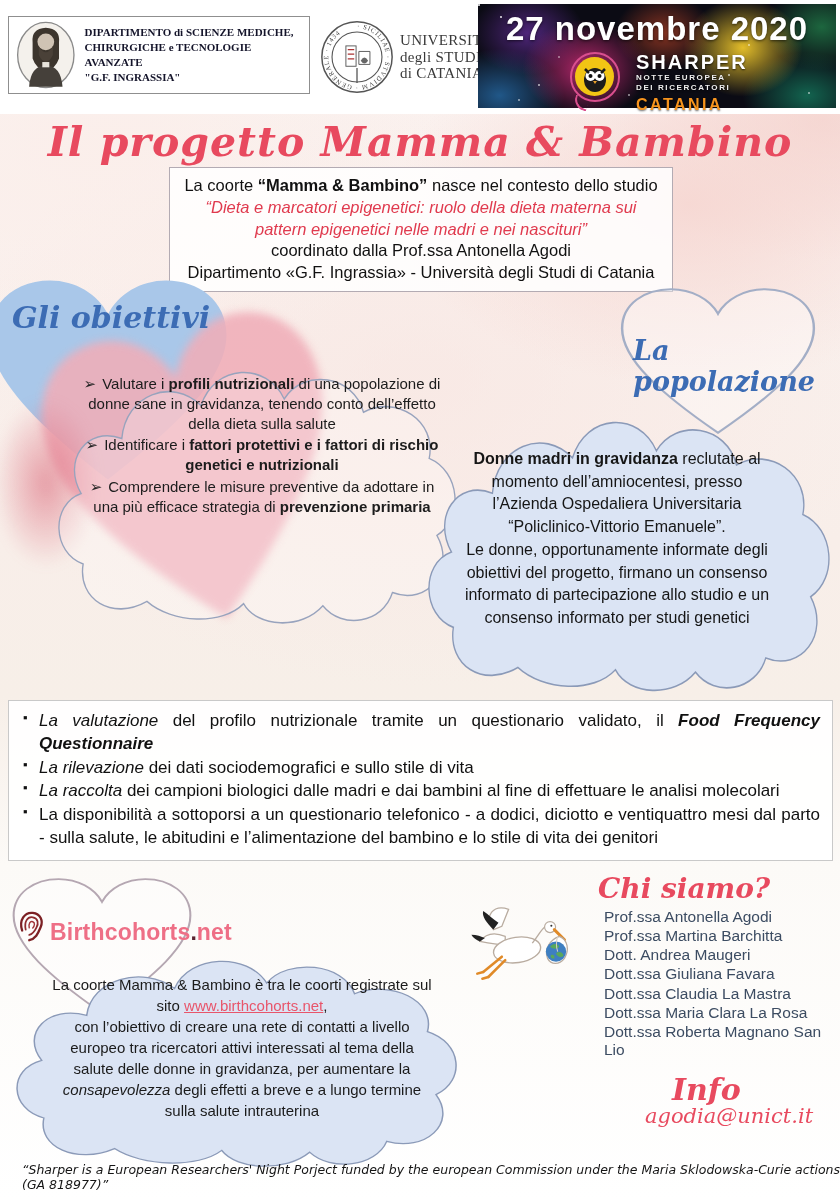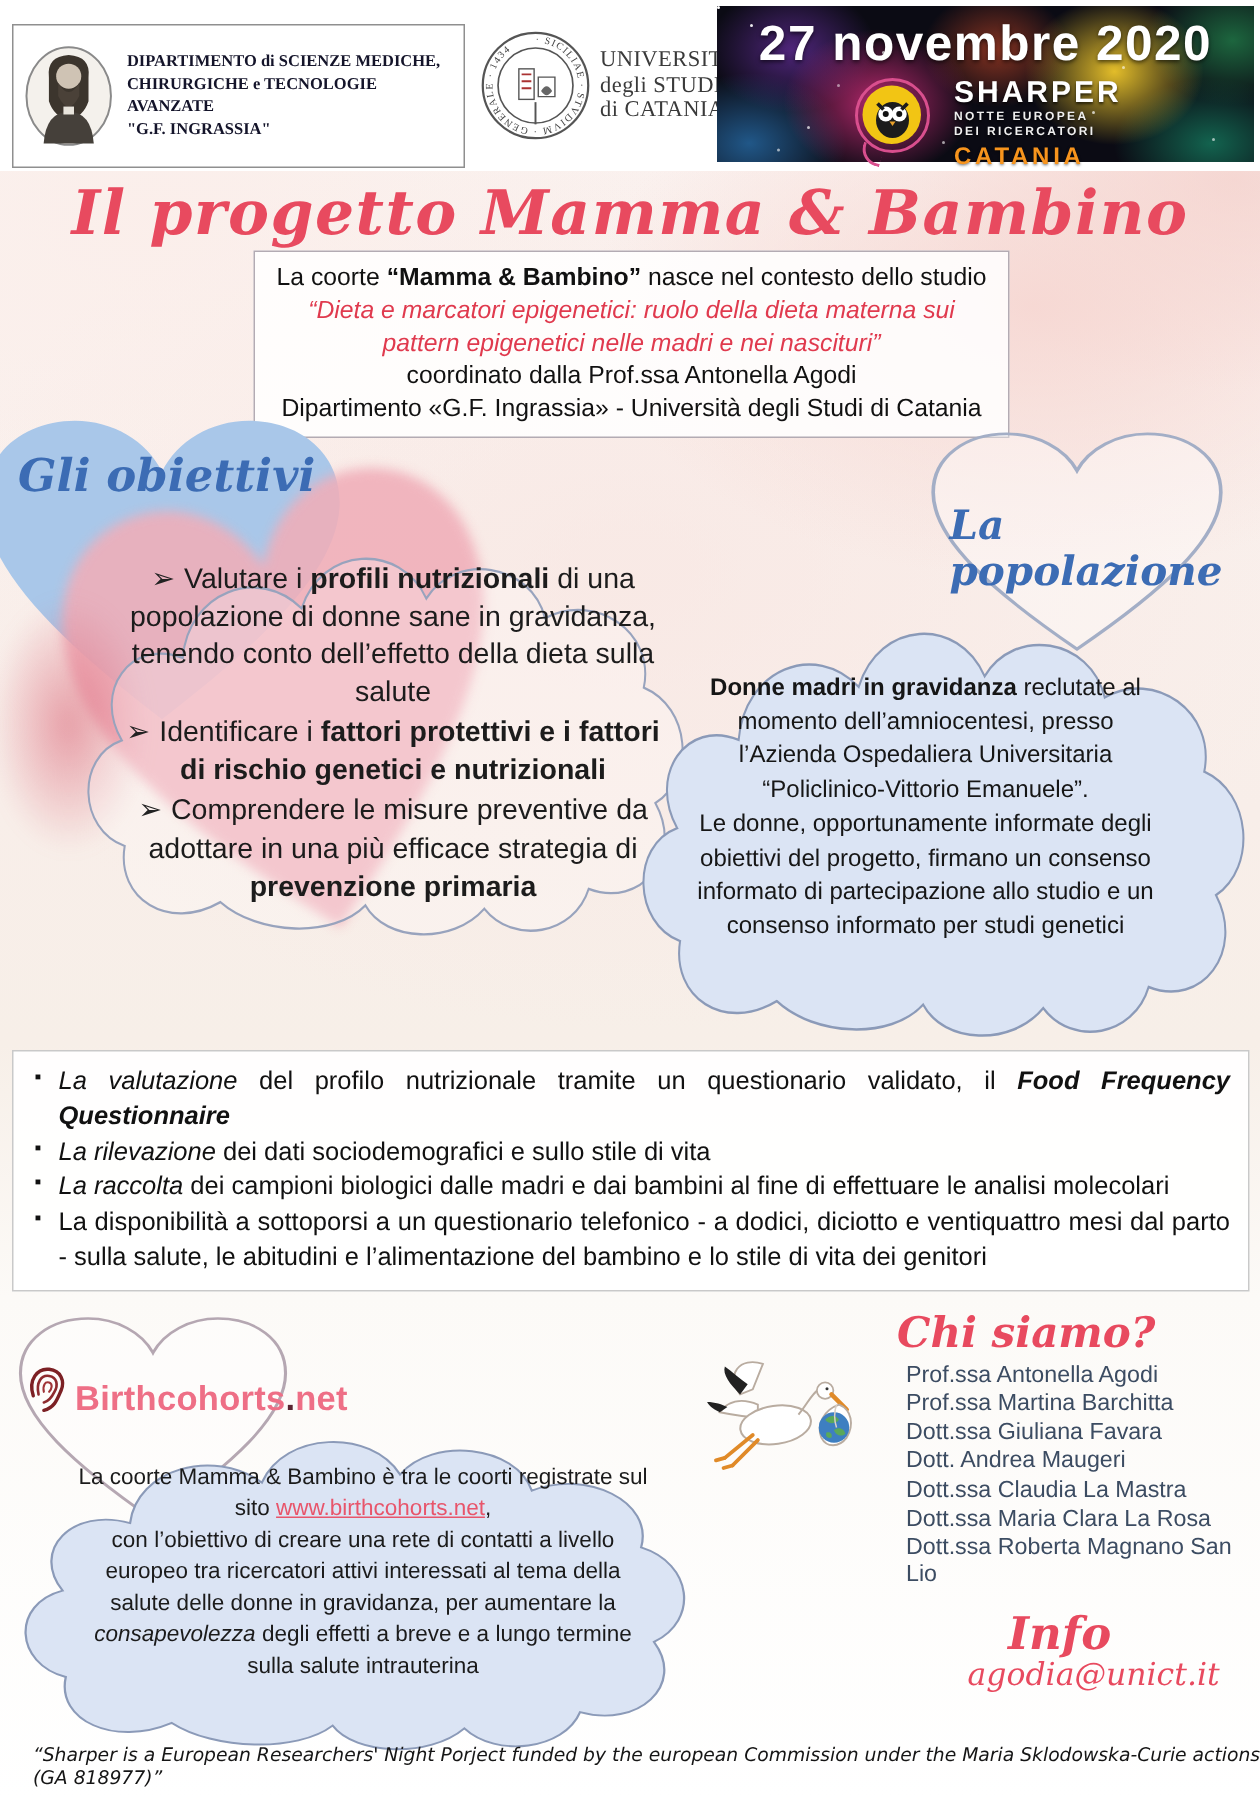--- a/index.html
+++ b/index.html
@@ -9,21 +9,21 @@
     background:
       radial-gradient(420px 260px at 82% 17%, rgba(246,213,208,.85), transparent 70%),
       radial-gradient(300px 200px at 98% 10%, rgba(243,205,200,.7), transparent 70%),
       radial-gradient(500px 320px at 12% 12%, rgba(251,238,234,.9), transparent 70%),
       radial-gradient(640px 420px at 50% 32%, rgba(248,228,224,.55), transparent 72%),
       linear-gradient(180deg,#fbf3f1 0%,#f8eee9 45%,#f7efe8 58%,#fcfaf7 72%,#ffffff 100%);
   }
   .abs{position:absolute;}
   
   .header-strip{left:0;top:0;width:840px;height:114px;background:#fff;}
-  .dept-box{left:8px;top:16px;width:302px;height:96px;background:#fff;border:1px solid #8f8f8f;
+  .dept-box{left:8px;top:16px;width:302px;height:78px;background:#fff;border:1px solid #8f8f8f;
     display:flex;align-items:center;gap:8px;padding:0 6px;box-sizing:border-box;}
   .dept-text{font-family:"Liberation Serif",serif;font-weight:bold;font-size:11px;line-height:1.35;color:#14142a;}
   .uni-logo{left:320px;top:20px;display:flex;align-items:center;gap:6px;}
   .uni-text{font-family:"Liberation Serif",serif;font-size:15px;line-height:1.12;color:#3a3a3a;letter-spacing:.3px;}
   
   .banner{left:478px;top:4px;width:358px;height:104px;background:
       radial-gradient(90px 70px at 30% 62%, rgba(208,44,122,.85), transparent 70%),
       radial-gradient(80px 60px at 14% 28%, rgba(96,44,148,.8), transparent 70%),
       radial-gradient(70px 55px at 52% 28%, rgba(238,84,44,.55), transparent 70%),
       radial-gradient(85px 70px at 74% 42%, rgba(250,208,44,.9), transparent 70%),
@@ -50,21 +50,21 @@
   .script{font-family:"DejaVu Serif","Liberation Serif",serif;font-style:italic;}
   .title{left:0;top:118px;width:840px;text-align:center;font-size:41px;font-weight:bold;color:#e84a5f;letter-spacing:1px;}
   .intro-box{left:169px;top:167px;width:504px;background:rgba(255,255,255,.86);border:1px solid #b3abb3;
     box-sizing:border-box;padding:7px 10px;text-align:center;font-size:16.5px;line-height:1.32;color:#111;}
   .intro-quote{color:#e03a4e;font-style:italic;}
   .b{font-weight:bold;} .i{font-style:italic;} .bi{font-weight:bold;font-style:italic;}
   .link{color:#e8556b;text-decoration:underline;cursor:pointer;}
   
   .heart-svg,.cloud-svg{display:block;}
   .obj-heading{left:12px;top:300px;font-size:30px;font-weight:bold;color:#3c6cb4;}
-  .obj-list{left:82px;top:374px;width:360px;text-align:center;font-size:19px;line-height:1.32;color:#1c1c1c;}
+  .obj-list{left:82px;top:374px;width:360px;text-align:center;font-size:15px;line-height:1.32;color:#1c1c1c;}
   .obj-item{margin-bottom:2px;}
   .arrow{margin-right:6px;color:#222;}
   .pop-heading{left:633px;top:335px;font-size:27px;font-weight:bold;color:#3c6cb4;}
   .pop-body{left:463px;top:448px;width:308px;text-align:center;font-size:16px;line-height:1.42;color:#161616;}
   
   .project-box{left:8px;top:700px;width:825px;background:rgba(255,255,255,.93);border:1px solid #c9c9c9;
     box-sizing:border-box;padding:8px 12px 10px 12px;font-size:17px;line-height:1.38;color:#111;}
   .project-heading{margin-bottom:2px;}
   .project-item{position:relative;padding-left:18px;text-align:justify;}
   .sq{position:absolute;left:2px;top:0;font-size:13px;}
@@ -222,22 +222,22 @@
     <path d="M97 58 C100 54 106 54 108 58 C106 61 100 62 97 58 Z M104 66 C108 63 112 65 113 69 C110 72 105 70 104 66 Z M98 68 C101 67 103 69 102 72 C99 73 97 71 98 68 Z" fill="#5aa85a"></path>
     <path d="M106 46 C104 52 104 58 106 64" stroke="#d8cfc6" stroke-width="1.2" fill="none"></path>
     <path d="M40 70 L18 88 M44 74 L24 94" stroke="#e08a28" stroke-width="3" stroke-linecap="round"></path>
     <path d="M18 88 l-7 2 M24 94 l-7 2" stroke="#e08a28" stroke-width="3" stroke-linecap="round"></path>
   </svg>
 
   <div class="abs team-heading script">Chi siamo?</div>
   <div class="abs team-list">
       <div class="member">Prof.ssa Antonella Agodi</div>
       <div class="member">Prof.ssa Martina Barchitta</div>
+      <div class="member">Dott. Andrea Maugeri</div>
       <div class="member">Dott.ssa Giuliana Favara</div>
-      <div class="member">Dott. Andrea Maugeri</div>
       <div class="member">Dott.ssa Claudia La Mastra</div>
       <div class="member">Dott.ssa Maria Clara La Rosa</div>
       <div class="member">Dott.ssa Roberta Magnano San Lio</div>
     </div>
 
   <div class="abs info-heading script">Info</div>
   <div class="abs info-email script">agodia@unict.it</div>
 
   <div class="abs footer">“Sharper is a European Researchers' Night Porject funded by the european Commission under the Maria Sklodowska-Curie actions (GA 818977)”</div>
 

